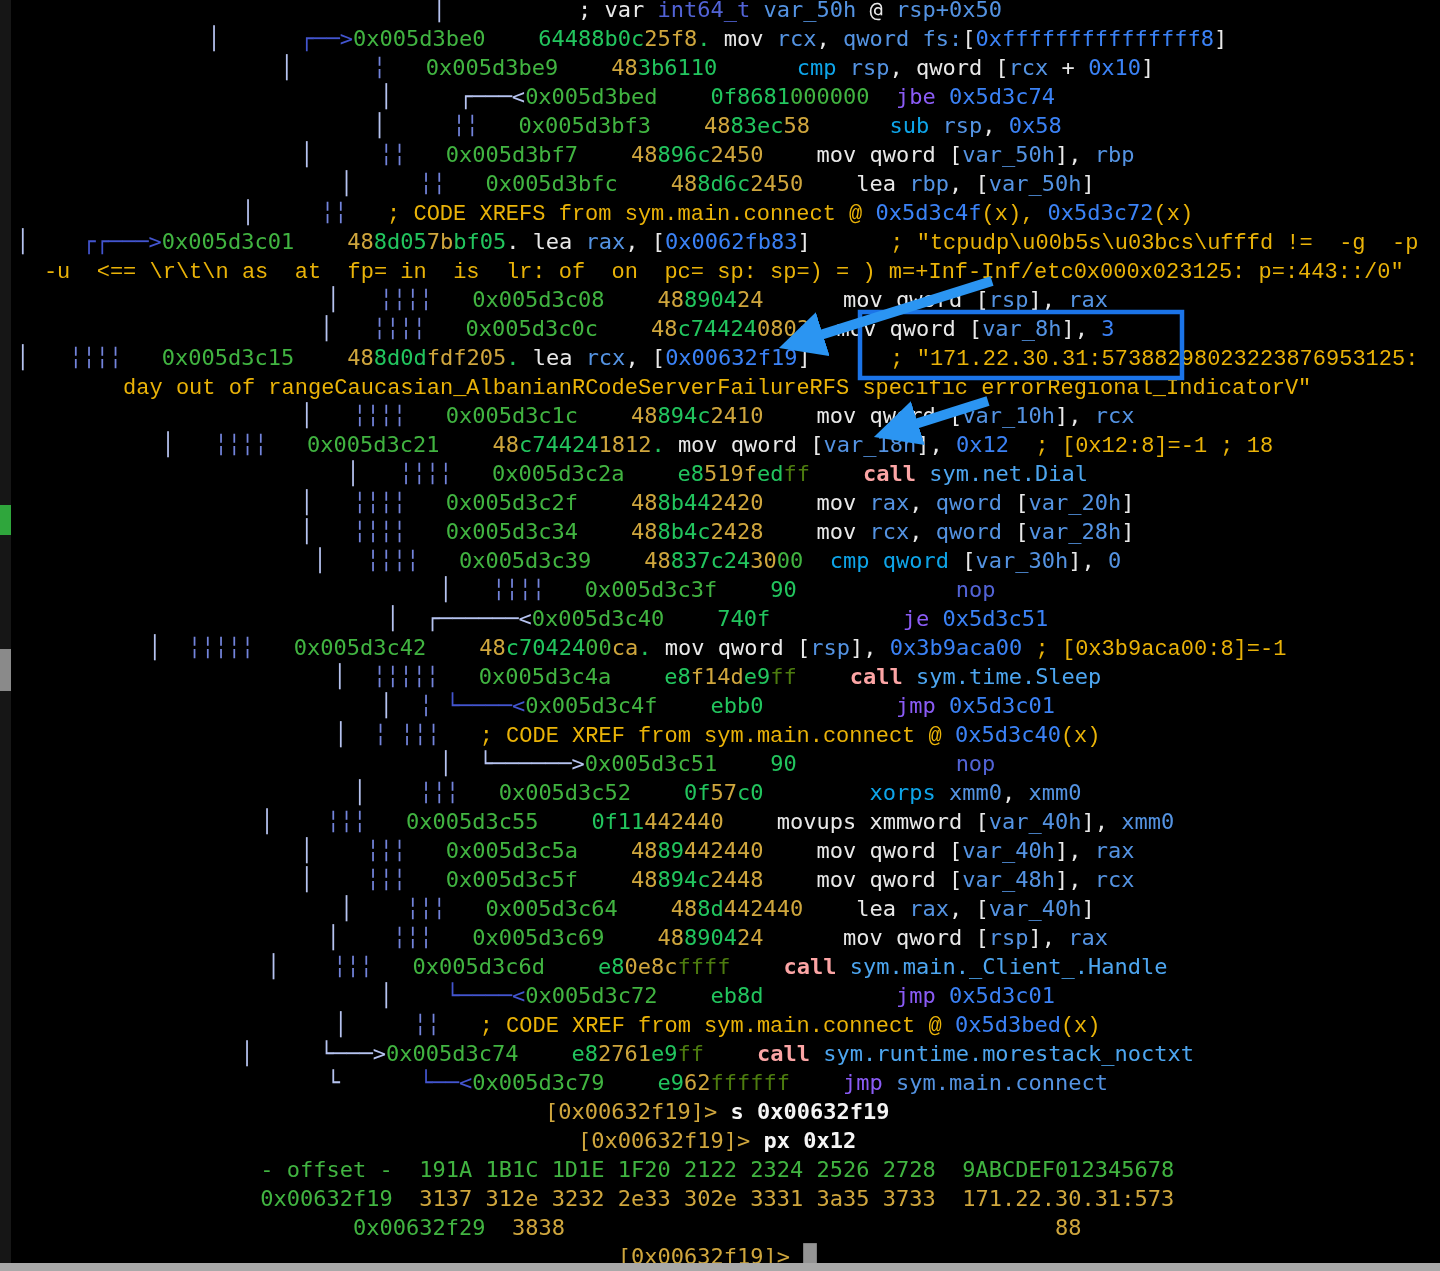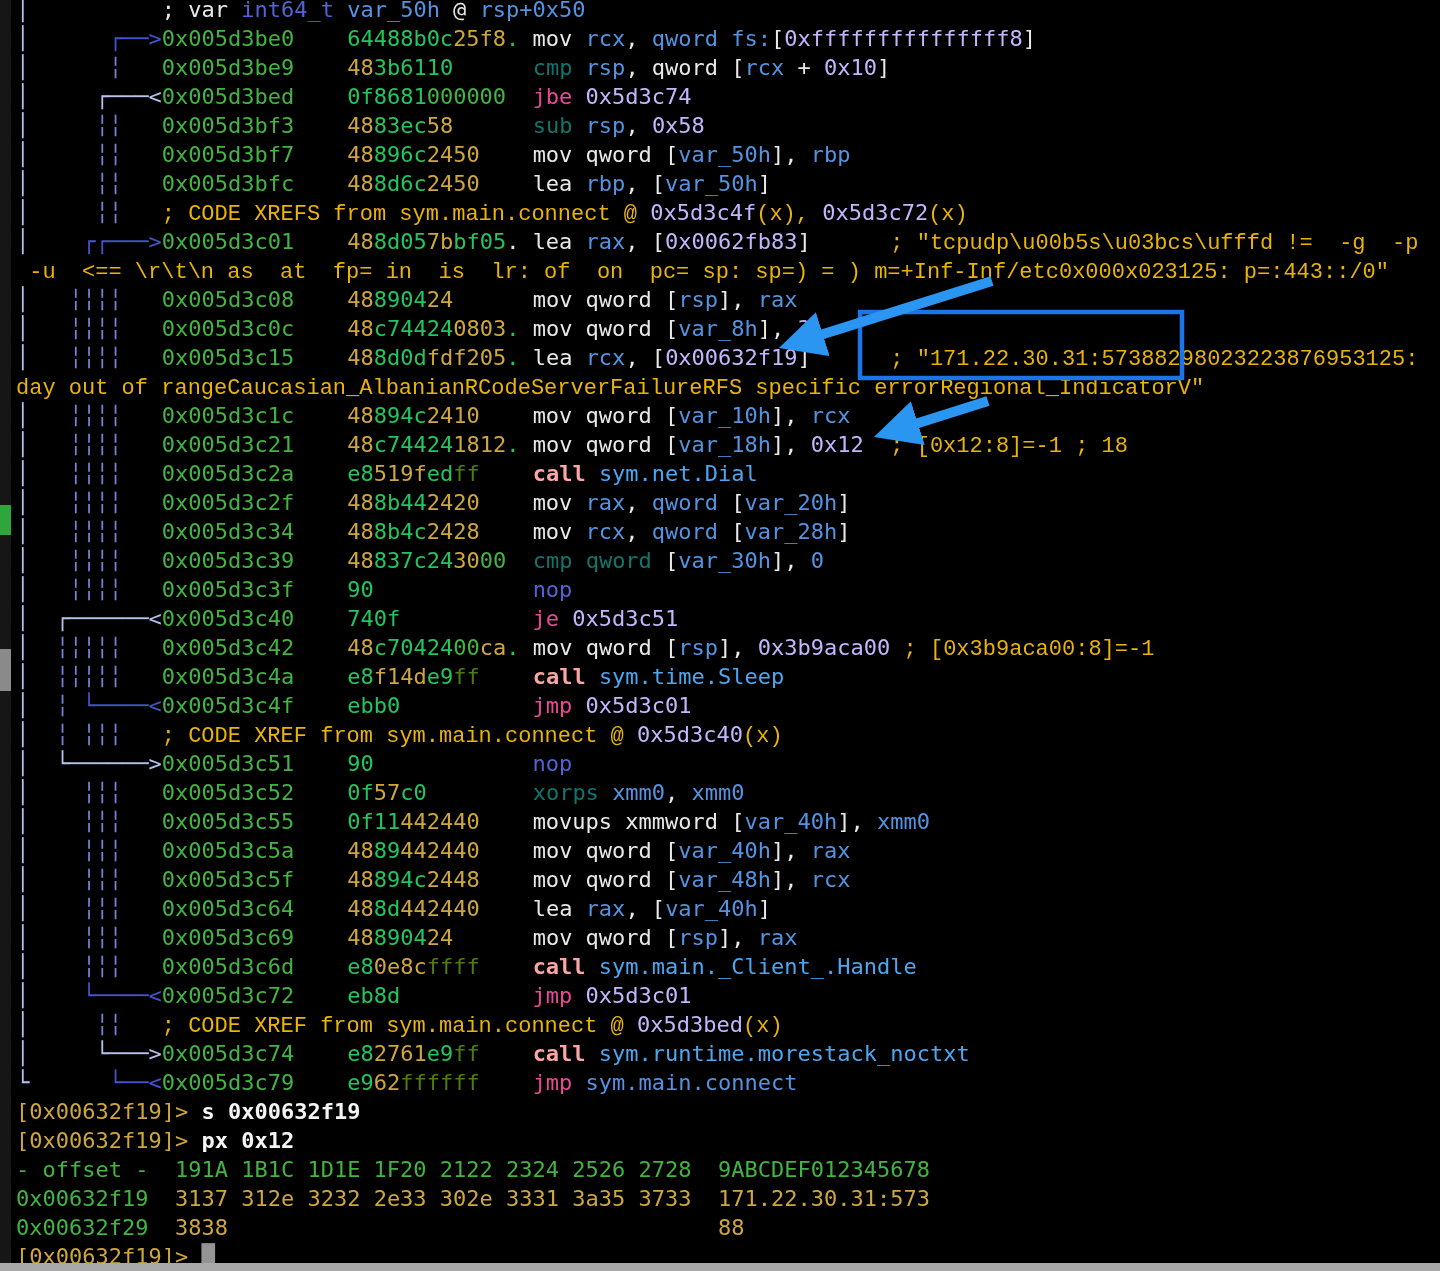--- a/index.html
+++ b/index.html
@@ -1,41 +1,41 @@
 <!DOCTYPE html>
 <html><head>
 <meta charset="utf-8">
 <style>
   html,body{margin:0;padding:0;background:#000;}
   #screen{
     position:relative;width:1440px;height:1271px;background:#000;
     overflow:hidden;
     font-family:"DejaVu Sans Mono","Liberation Mono",monospace;
-    font-size:22px;line-height:29px;
+    font-size:22px;line-height:29px;text-align:center;
   }
   
   #edge-strip{position:absolute;left:0;top:0;width:11px;height:1271px;background:#161616;}
   #edge-strip .seg-green{position:absolute;left:0;top:505px;width:11px;height:30px;background:#2fa63c;}
   #edge-strip .seg-gray{position:absolute;left:0;top:649px;width:11px;height:42px;background:#8a8a8a;}
   #bottom-edge{position:absolute;left:0;top:1263px;width:1440px;height:8px;background:#a9a9a9;}
   #term{position:absolute;left:16px;top:-5px;white-space:pre;}
   .line{height:29px;white-space:pre;}
   
   .fll{color:#b6c3f0;}   
   .flm{color:#7384dc;}   
   .fl{color:#4355cf;}    
   .wh{color:#e9e9e9;}
   .ad{color:#41b441;}    
   .by{color:#22c55e;}    
   .byn{color:#cfa63d;}   
   .rd{color:#4d7c0f;}    
   .reg{color:#5493e2;}   
-  .num{color:#c4b5fd;}   
-  .opg{color:#ec4899;}   
-  .opy{color:#0f766e;}   
+  .num{color:#3b82f6;}   
+  .opg{color:#8b5cf6;}   
+  .opy{color:#0ea5e9;}   
   .cal{color:#fca5a5;font-weight:bold;}  
   .fnc{color:#4da6f0;font-weight:normal;}  
   .fn2{color:#5493e2;}   
   .nop{color:#5263d6;}   
   .cm{color:#eab308;font-family:Liberation Mono, monospace;}    
   .typ{color:#5263d6;}   
   .prm{color:#cfa63d;}   
   .cmd{color:#f5f5f5;font-weight:bold;}  
   .cur{color:#949494;}   
   #annot{position:absolute;left:0;top:0;width:1440px;height:1271px;pointer-events:none;}

